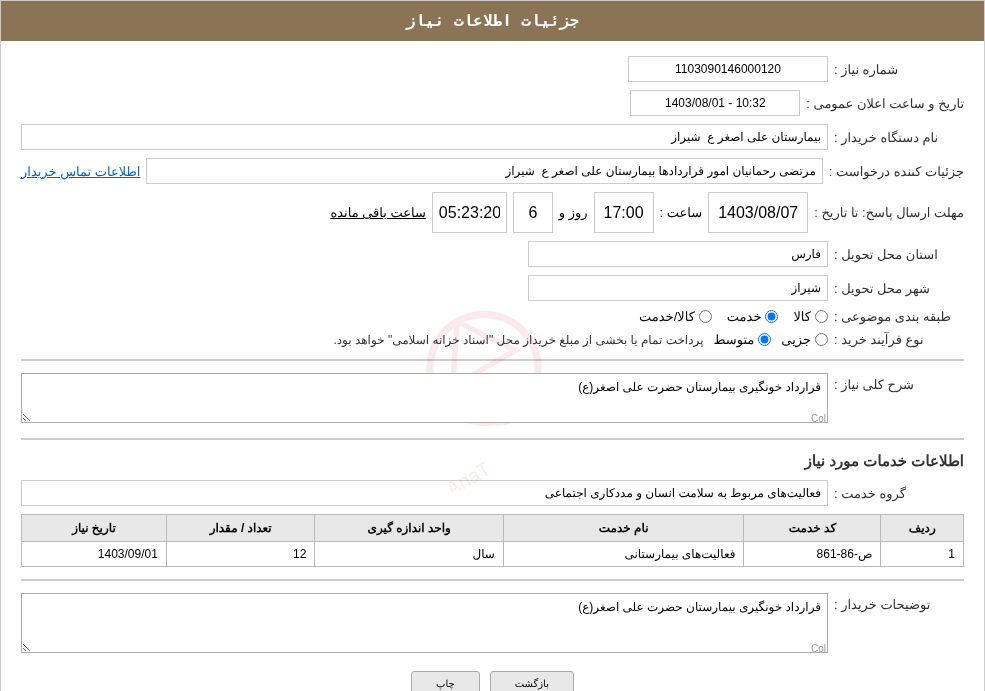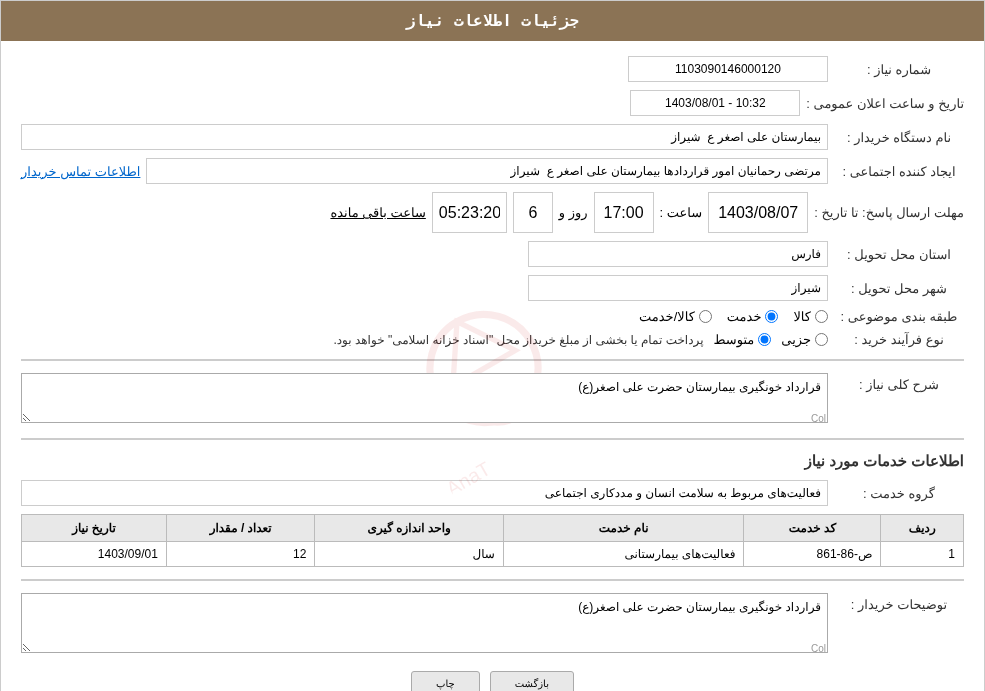--- a/index.html
+++ b/index.html
@@ -30,21 +30,21 @@
     .form-row {
       display: flex;
       align-items: center;
       margin-bottom: 8px;
       gap: 6px;
     }
     .label {
       color: #333;
       white-space: nowrap;
       min-width: 130px;
-      text-align: center;
+      text-align: left;
       font-weight: normal;
     }
     .input-field {
       border: 1px solid #ccc;
       background: #fff;
       padding: 3px 6px;
       height: 26px;
       flex: 1;
       text-align: right;
       font-family: Tahoma, Arial, sans-serif;
@@ -210,21 +210,21 @@
       <span class="label">تاریخ و ساعت اعلان عمومی :</span>
       <input class="input-field input-ltr" type="text" value="1403/08/01 - 10:32" readonly="" style="max-width: 170px;">
     </div>
 
     <div class="form-row">
       <span class="label">نام دستگاه خریدار :</span>
       <input class="input-field" type="text" value="بیمارستان علی اصغر ع  شیراز" readonly="" style="">
     </div>
 
     <div class="form-row">
-      <span class="label">ایجاد کننده اجتماعی :</span>
+      <span class="label">جزئیات کننده درخواست :</span>
       <input class="input-field" type="text" value="مرتضی رحمانیان امور قراردادها بیمارستان علی اصغر ع  شیراز" readonly="" style="flex: 1 1 0%;">
       <span class="link-text">اطلاعات تماس خریدار</span>
     </div>
 
     <div class="form-row">
       <span class="label">مهلت ارسال پاسخ: تا تاریخ :</span>
       <input class="date-field input-ltr" type="text" value="1403/08/07" readonly="" style="width: 100px;">
       <span style="white-space:nowrap;">ساعت :</span>
       <input class="date-field input-ltr" type="text" value="17:00" readonly="" style="width: 60px;">
       <span style="white-space:nowrap;">روز و</span>

